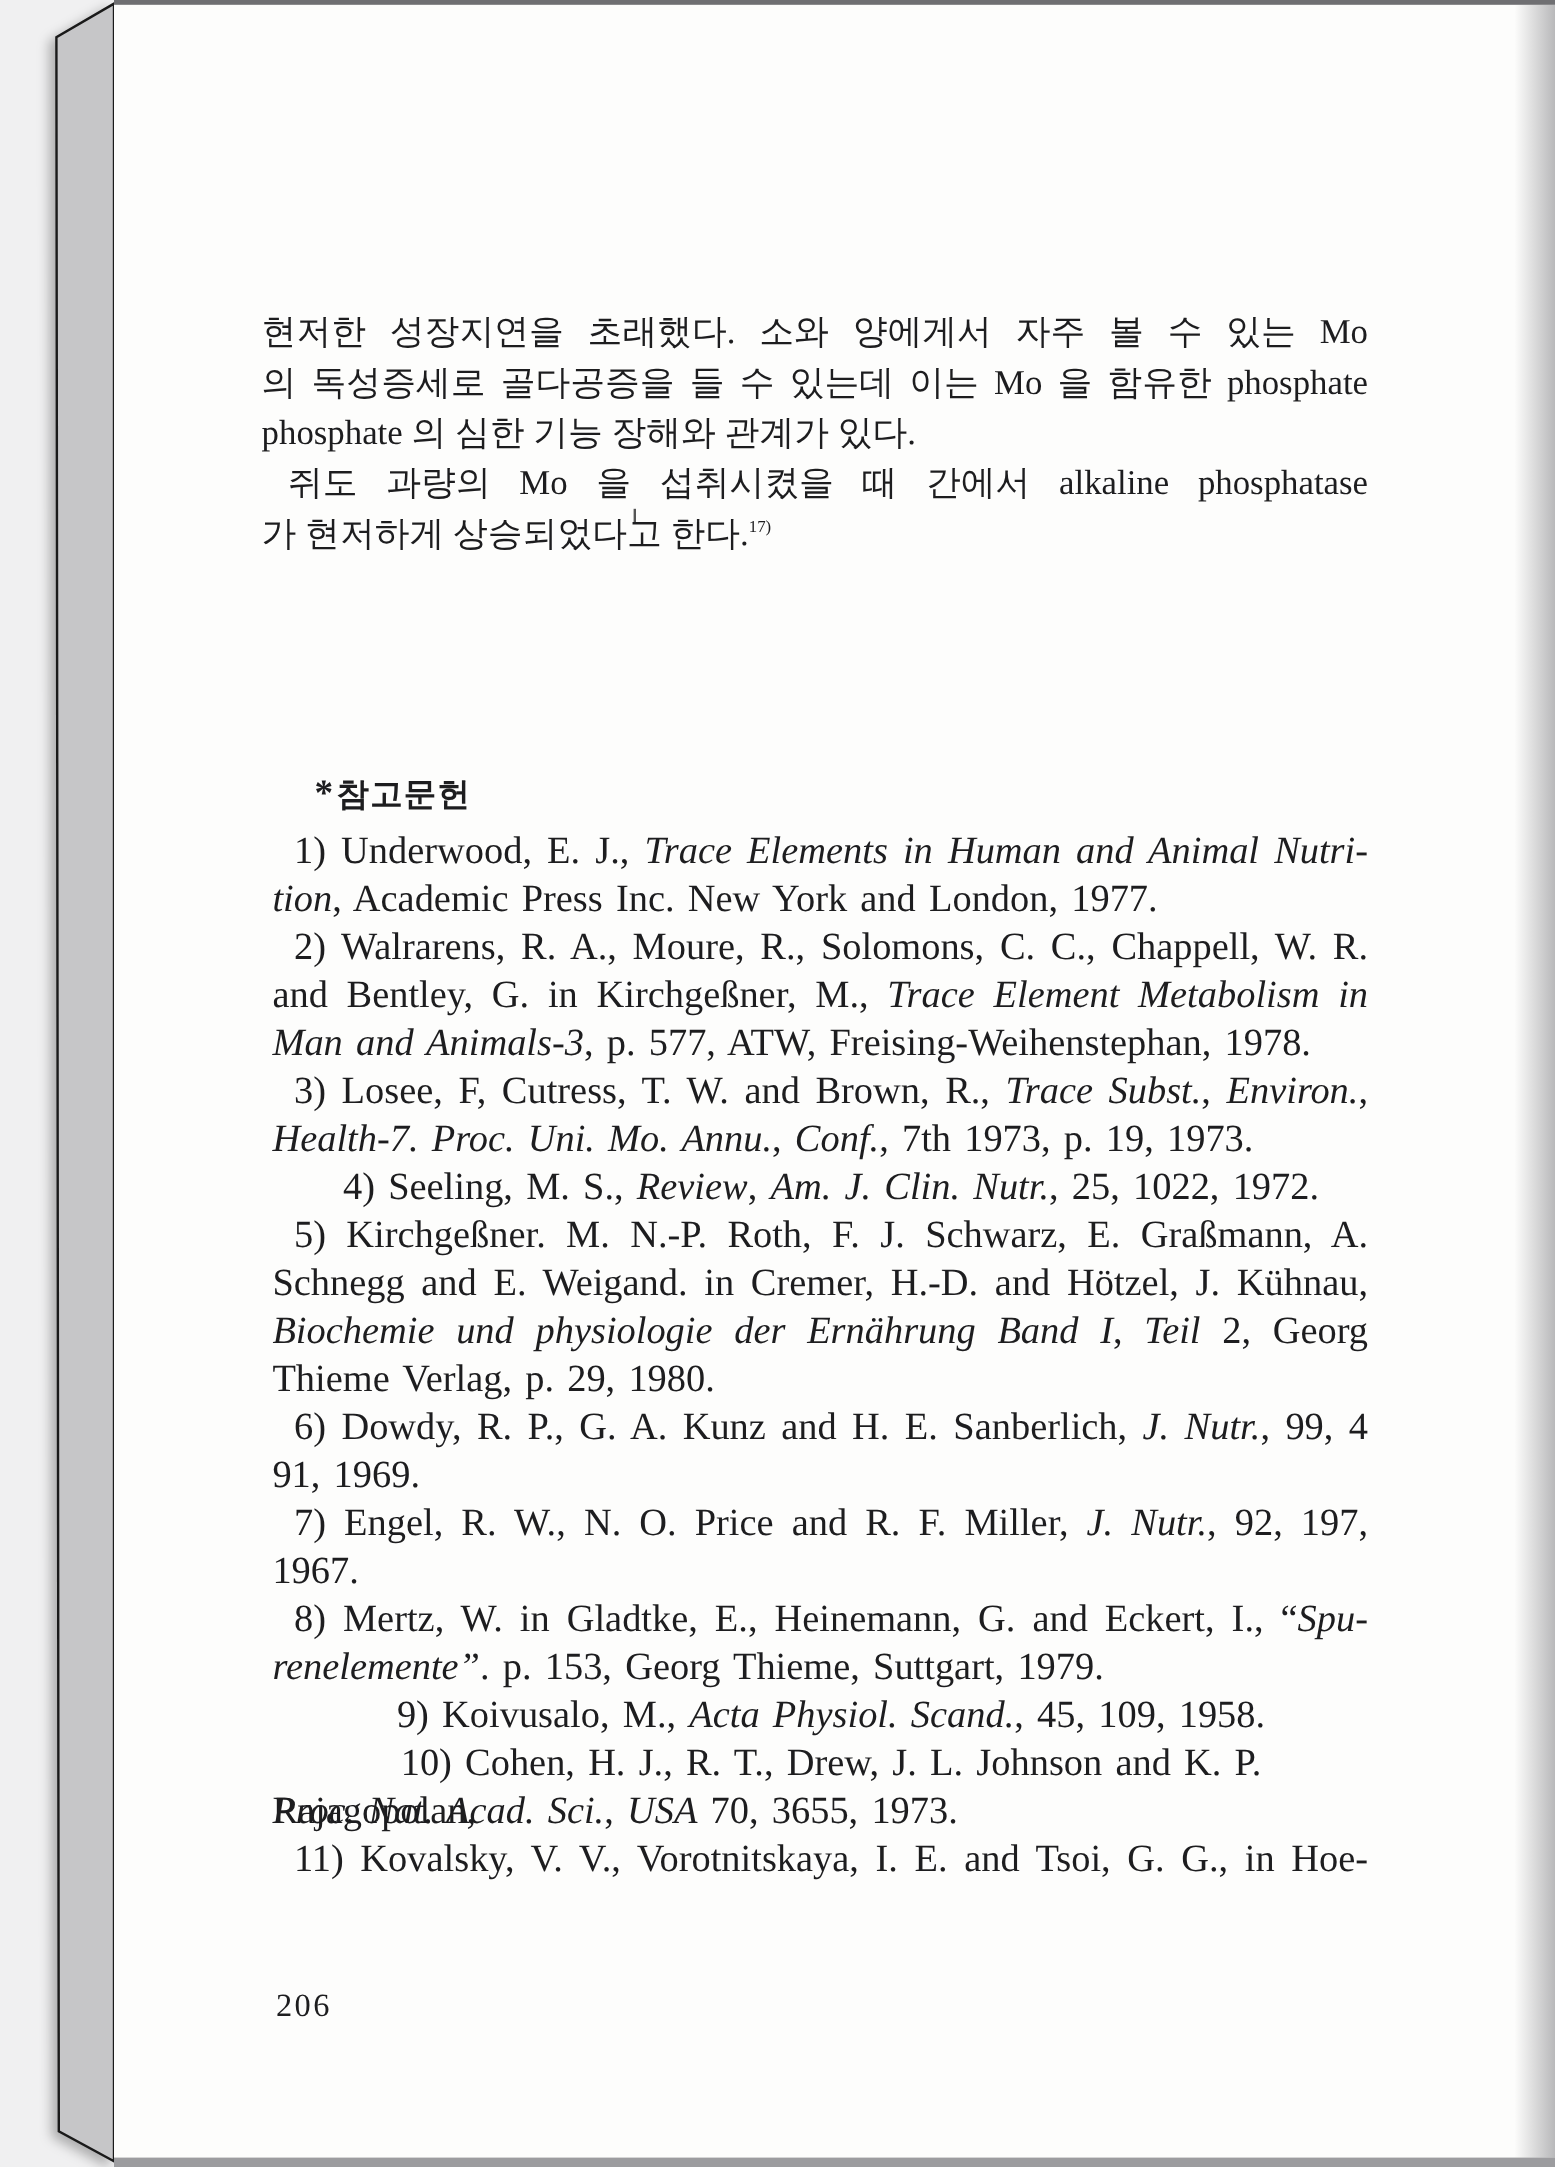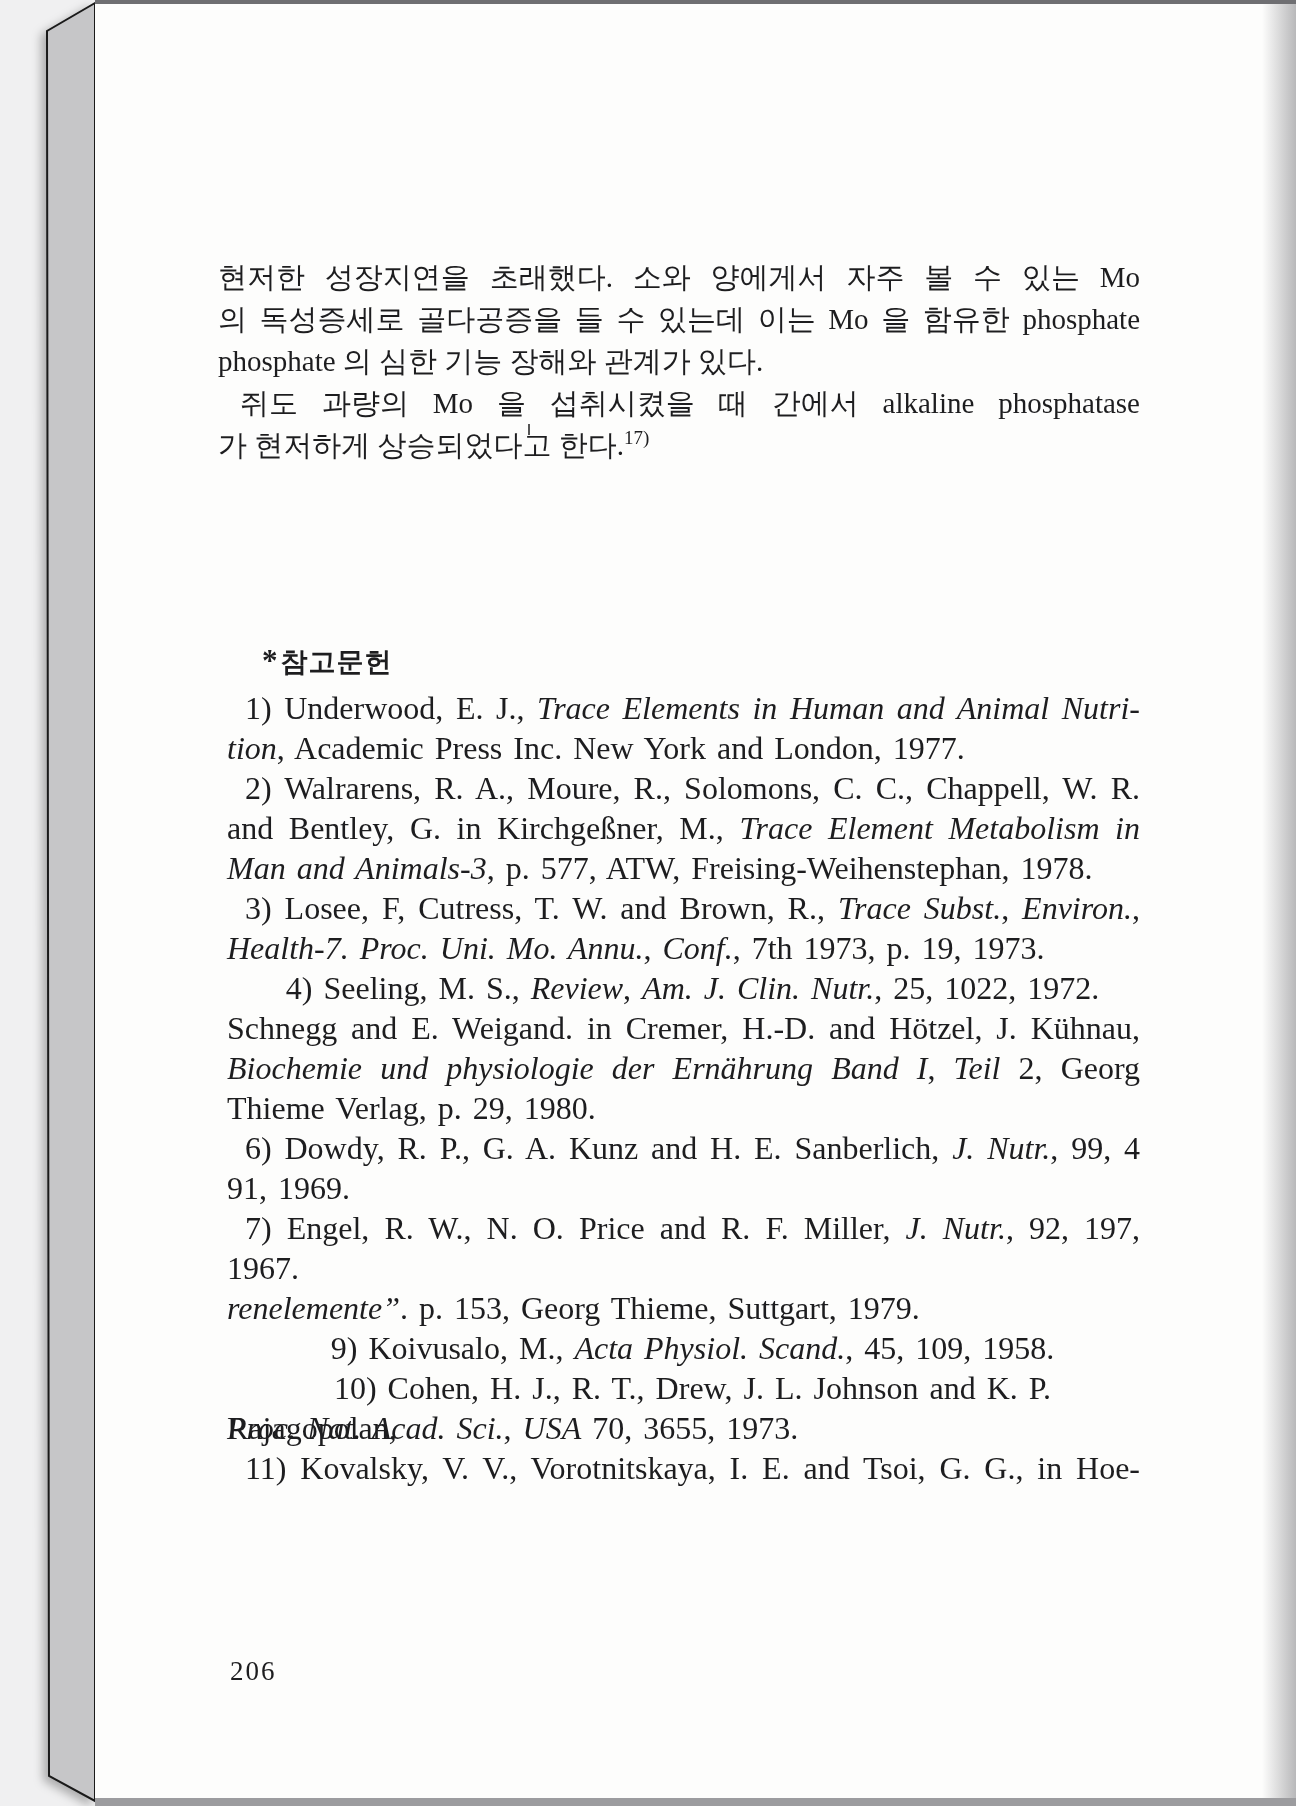--- a/index.html
+++ b/index.html
@@ -16,21 +16,21 @@
          letter-spacing:1px;}
   .refs-heading .star{font-size:31px;margin-right:2px;}
   .refs-block{position:absolute;left:227px;top:688px;width:913px;}
   .refs-block .tline{height:40px;line-height:40px;font-size:32px;white-space:nowrap;
          word-spacing:3px;}
   .tline{overflow:visible;}
   .tline.full{white-space:normal;text-align:justify;text-align-last:justify;}
   .tline.indent{text-indent:18px;text-align:center;}
   .body-block .tline.indent{text-indent:22px;}
   .it{font-style:italic;}
-  .supref{font-size:19px;vertical-align:super;line-height:0;}
+  .supref{font-size:14px;vertical-align:super;line-height:0;}
   .page-number{position:absolute;left:230px;top:1656px;font-size:27px;letter-spacing:2px;}
   .artifact{position:absolute;left:528px;top:424px;width:2px;height:11px;background:#555;}
 </style>
 </head>
 <body>
 
 <div class="scene">
 
   <svg class="spine-svg" width="120" height="1806" viewBox="0 0 120 1806">
     <polygon points="95,3 47,31 49,1776 95,1801" fill="#c6c6c8" stroke="#1a1a1a" stroke-width="2"></polygon>
@@ -56,27 +56,29 @@
 
   <div class="refs-block" id="refs-block">
       <div class="tline full indent"><span class="">1) Underwood, E. J., </span><span class="it">Trace Elements in Human and Animal  Nutri-</span></div>
       <div class="tline"><span class="it">tion</span><span class="">, Academic Press Inc. New York and London, 1977.</span></div>
       <div class="tline full indent"><span class="">2) Walrarens, R. A., Moure, R., Solomons, C. C., Chappell, W. R.</span></div>
       <div class="tline full"><span class="">and Bentley, G. in Kirchgeßner, M., </span><span class="it">Trace Element Metabolism in</span></div>
       <div class="tline"><span class="it">Man and Animals-3</span><span class="">, p. 577, ATW, Freising-Weihenstephan, 1978.</span></div>
       <div class="tline full indent"><span class="">3) Losee, F, Cutress, T. W. and Brown, R., </span><span class="it">Trace Subst.</span><span class="">, </span><span class="it">Environ.</span><span class="">,</span></div>
       <div class="tline"><span class="it">Health-7. Proc. Uni. Mo. Annu.</span><span class="">, </span><span class="it">Conf.</span><span class="">, 7th 1973, p. 19, 1973.</span></div>
       <div class="tline indent"><span class="">4) Seeling, M. S., </span><span class="it">Review</span><span class="">, </span><span class="it">Am. J. Clin. Nutr.</span><span class="">, 25, 1022, 1972.</span></div>
+      <div class="tline full indent"><span class="">5) Kirchgeßner. M. N.-P. Roth, F. J. Schwarz, E. Graßmann, A.</span></div>
       <div class="tline full"><span class="">Schnegg and E. Weigand. in Cremer, H.-D. and Hötzel, J. Kühnau,</span></div>
       <div class="tline full"><span class="it">Biochemie und physiologie der Ernährung Band I</span><span class="">, </span><span class="it">Teil</span><span class=""> 2, Georg</span></div>
       <div class="tline"><span class="">Thieme Verlag, p. 29, 1980.</span></div>
       <div class="tline full indent"><span class="">6) Dowdy, R. P., G. A. Kunz and H. E. Sanberlich, </span><span class="it">J. Nutr.</span><span class="">, 99, 4</span></div>
       <div class="tline"><span class="">91, 1969.</span></div>
       <div class="tline full indent"><span class="">7) Engel, R. W., N. O. Price and R. F. Miller, </span><span class="it">J. Nutr.</span><span class="">, 92, 197,</span></div>
       <div class="tline"><span class="">1967.</span></div>
+      <div class="tline full indent"><span class="">8) Mertz, W. in Gladtke, E., Heinemann, G. and Eckert, I., “</span><span class="it">Spu-</span></div>
       <div class="tline"><span class="it">renelemente”</span><span class="">. p. 153, Georg Thieme, Suttgart, 1979.</span></div>
       <div class="tline indent"><span class="">9) Koivusalo, M., </span><span class="it">Acta Physiol. Scand.</span><span class="">, 45, 109, 1958.</span></div>
       <div class="tline full indent"><span class="">10) Cohen, H. J., R. T., Drew, J. L. Johnson and K. P. Rajagopolan,</span></div>
       <div class="tline"><span class="it">Proc. Nat. Acad. Sci.</span><span class="">, </span><span class="it">USA</span><span class=""> 70, 3655, 1973.</span></div>
       <div class="tline full indent"><span class="">11) Kovalsky, V. V., Vorotnitskaya, I. E. and Tsoi, G. G., in Hoe-</span></div>
     </div>
 
   <div class="page-number">206</div>
 
 </div>

